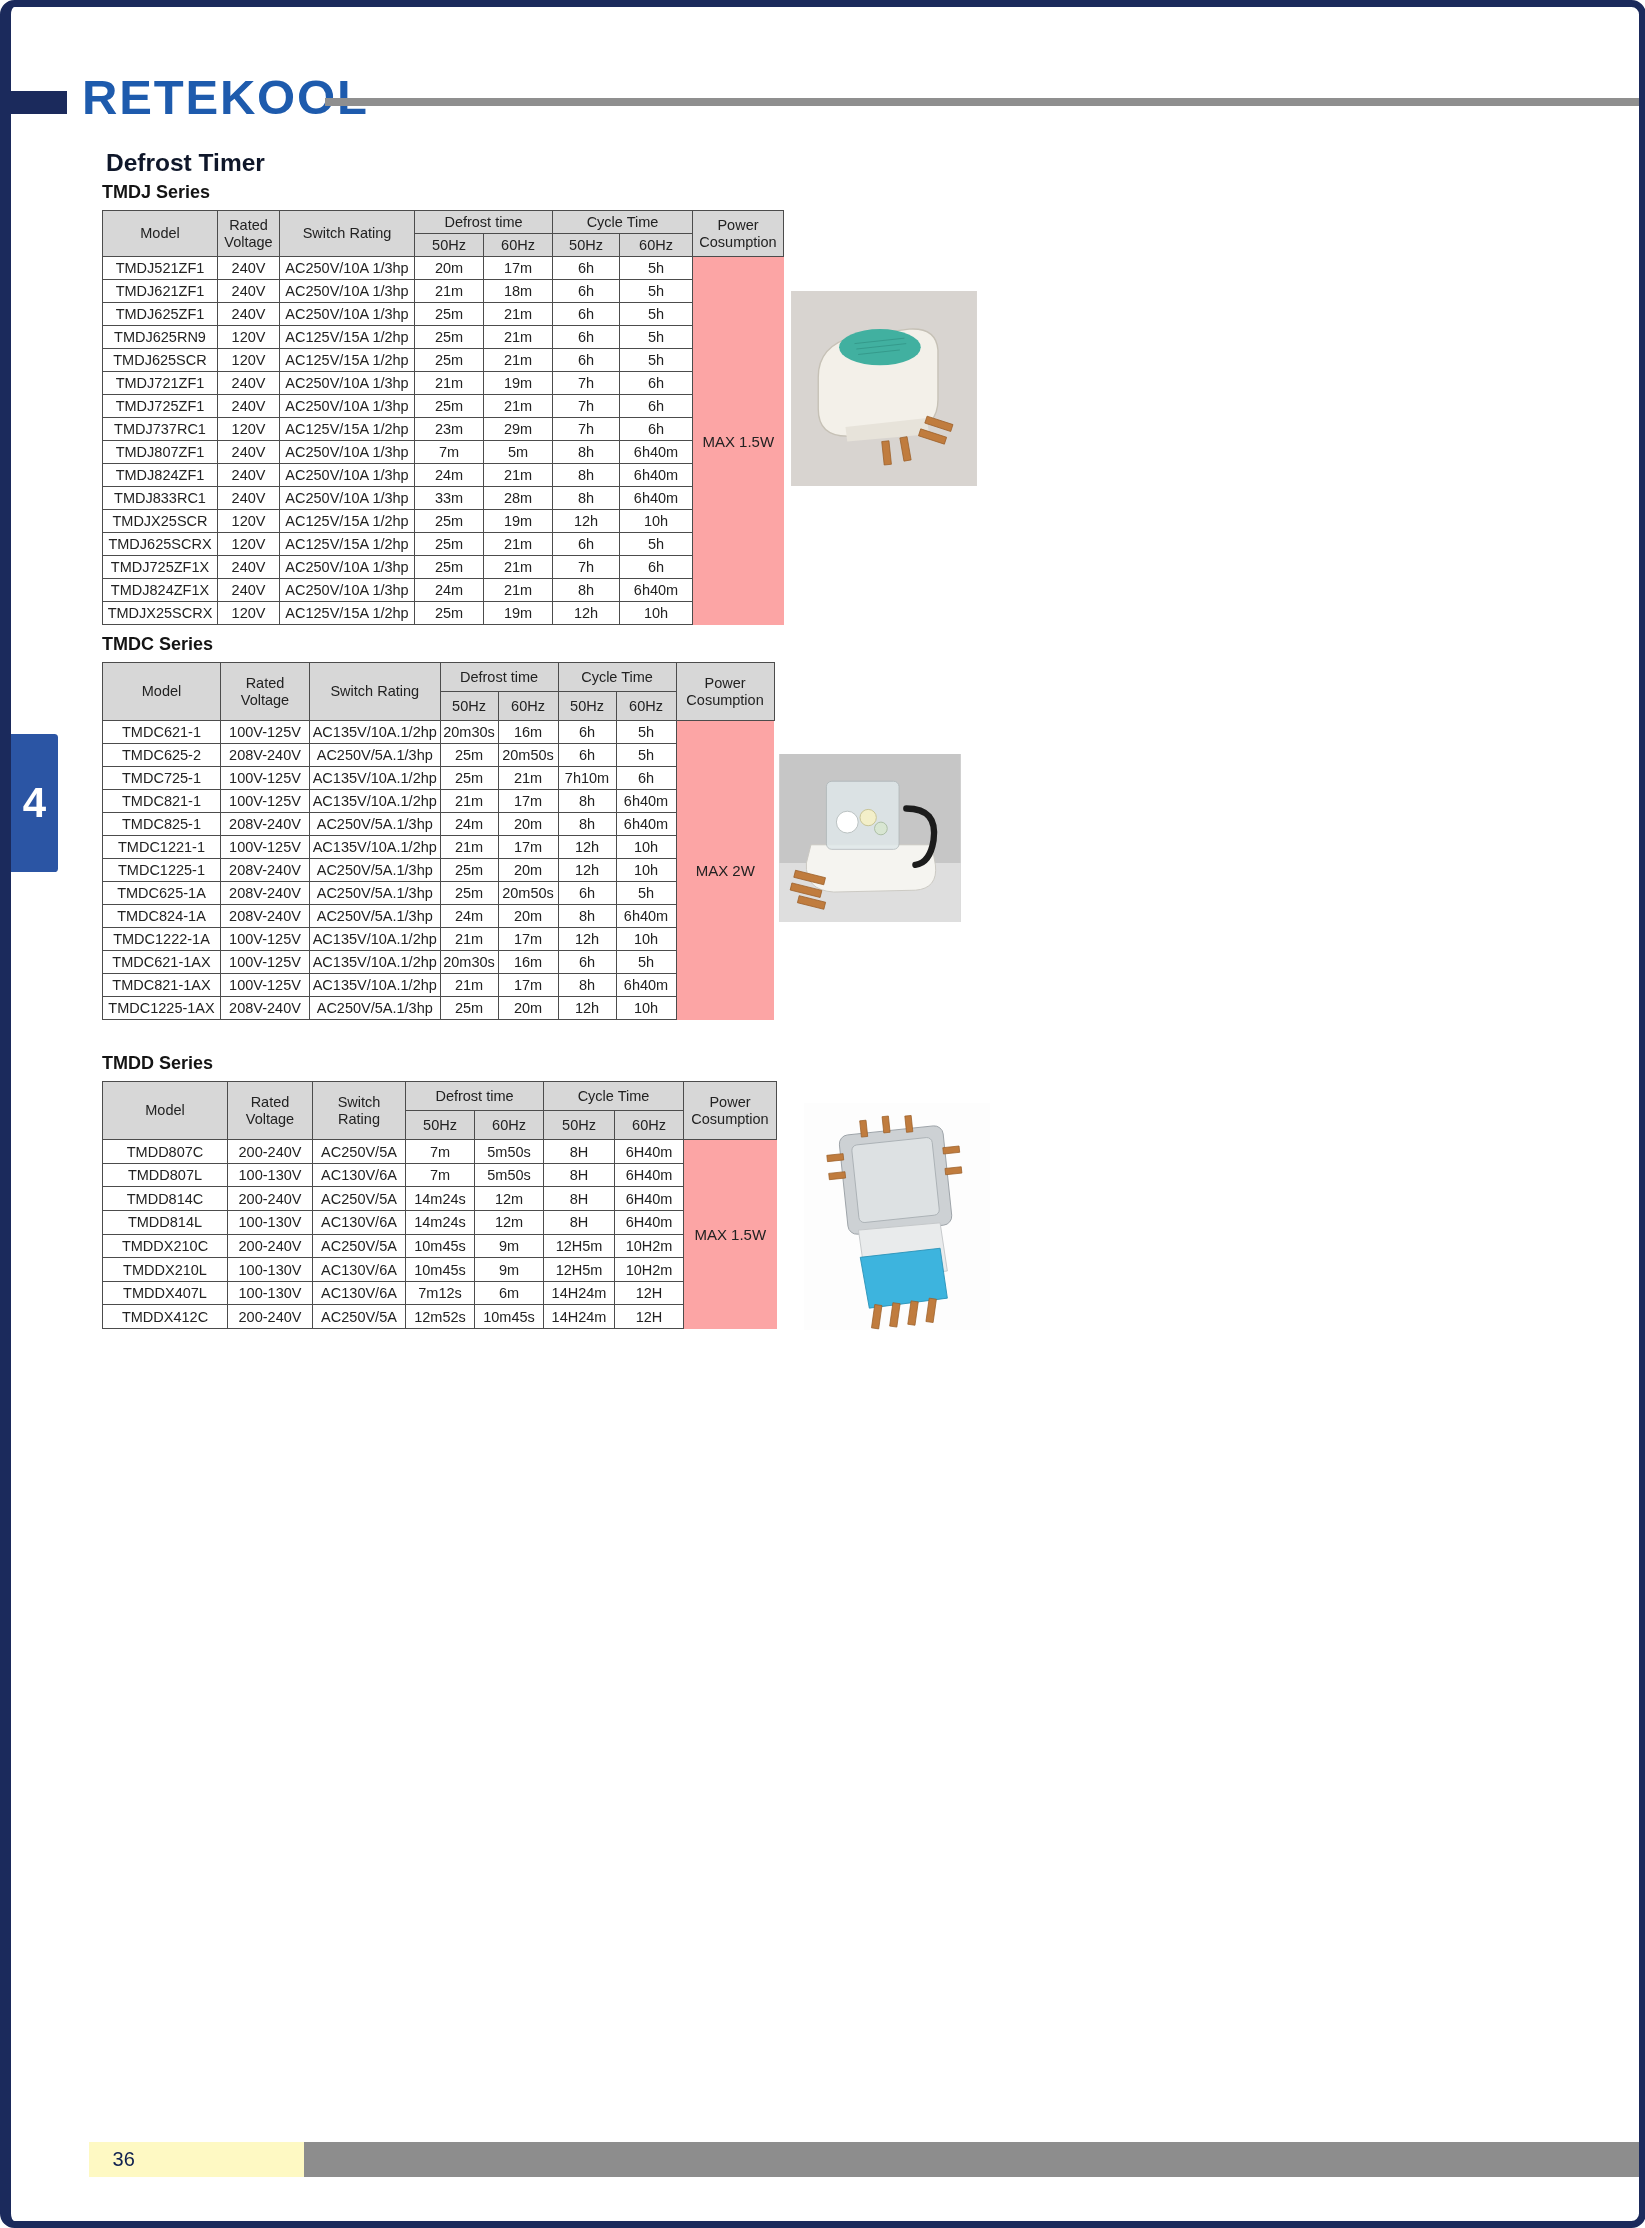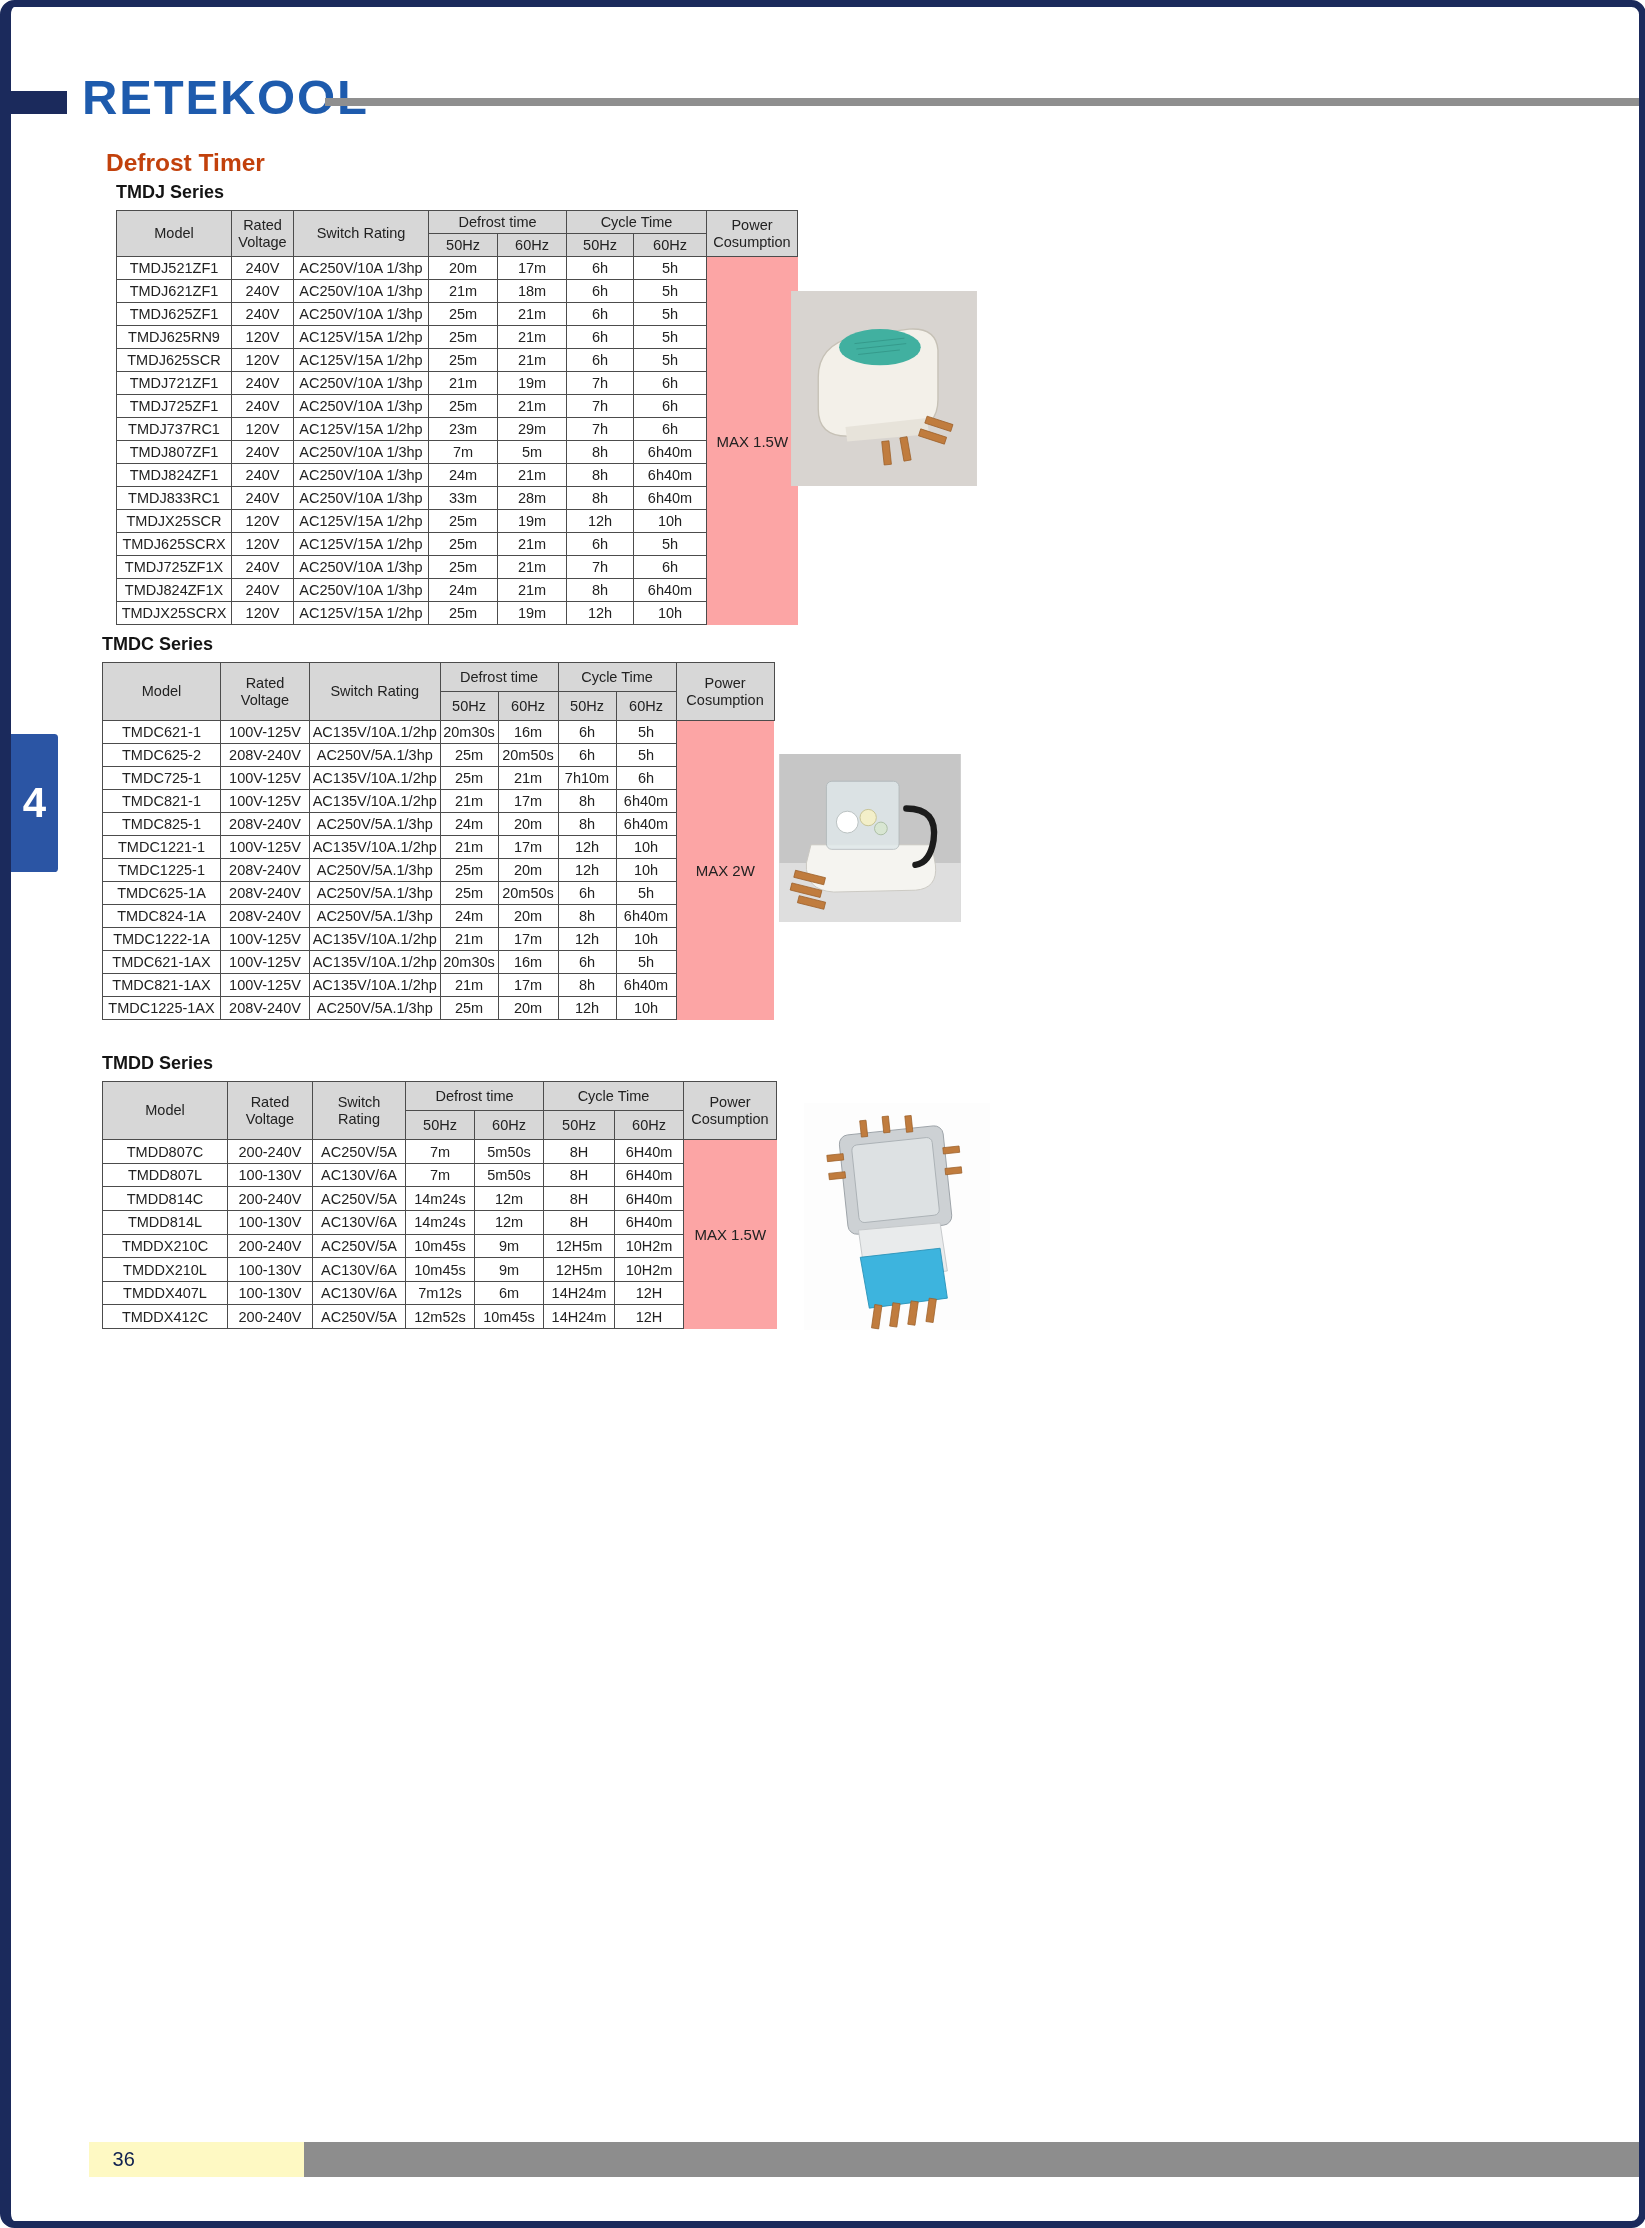--- a/index.html
+++ b/index.html
@@ -27,38 +27,38 @@
     position: absolute; left: 71px; top: 62px;
     font-size: 49px; font-weight: bold; color: #1e5bad;
     letter-spacing: 1.8px;
   }
   .header-rule {
     position: absolute; left: 314px; right: 0; top: 91px;
     height: 8.2px; background: #8f8f8f;
   }
   .page-title {
     position: absolute; left: 95px; top: 142px;
-    font-size: 24.5px; font-weight: bold; color: #c2410c;
+    font-size: 24.5px; font-weight: bold; color: #0f172a;
   }
   
   .section-tab {
     position: absolute; left: 0; top: 727px;
     width: 47px; height: 138px;
     background: #2b55a4; color: #ffffff;
     font-size: 42px; font-weight: bold;
     display: flex; align-items: center; justify-content: center;
     border-radius: 0 3.6px 3.6px 0;
   }
   
   .series-block { position: absolute; left: 91px; }
   .series-block h2 {
     font-size: 18px; font-weight: bold; color: #141414;
     margin-bottom: 7.3px;
   }
-  #block-tmdj { top: 175px; margin-left: 14px; }
+  #block-tmdj { top: 175px; }
   #block-tmdc { top: 627px; }
   #block-tmdd { top: 1046px; }
 
   table {
     border-collapse: collapse; table-layout: fixed;
     background: #ffffff;
   }
   th, td {
     border: 0.9px solid #4c4c4c;
     text-align: center; vertical-align: middle;

